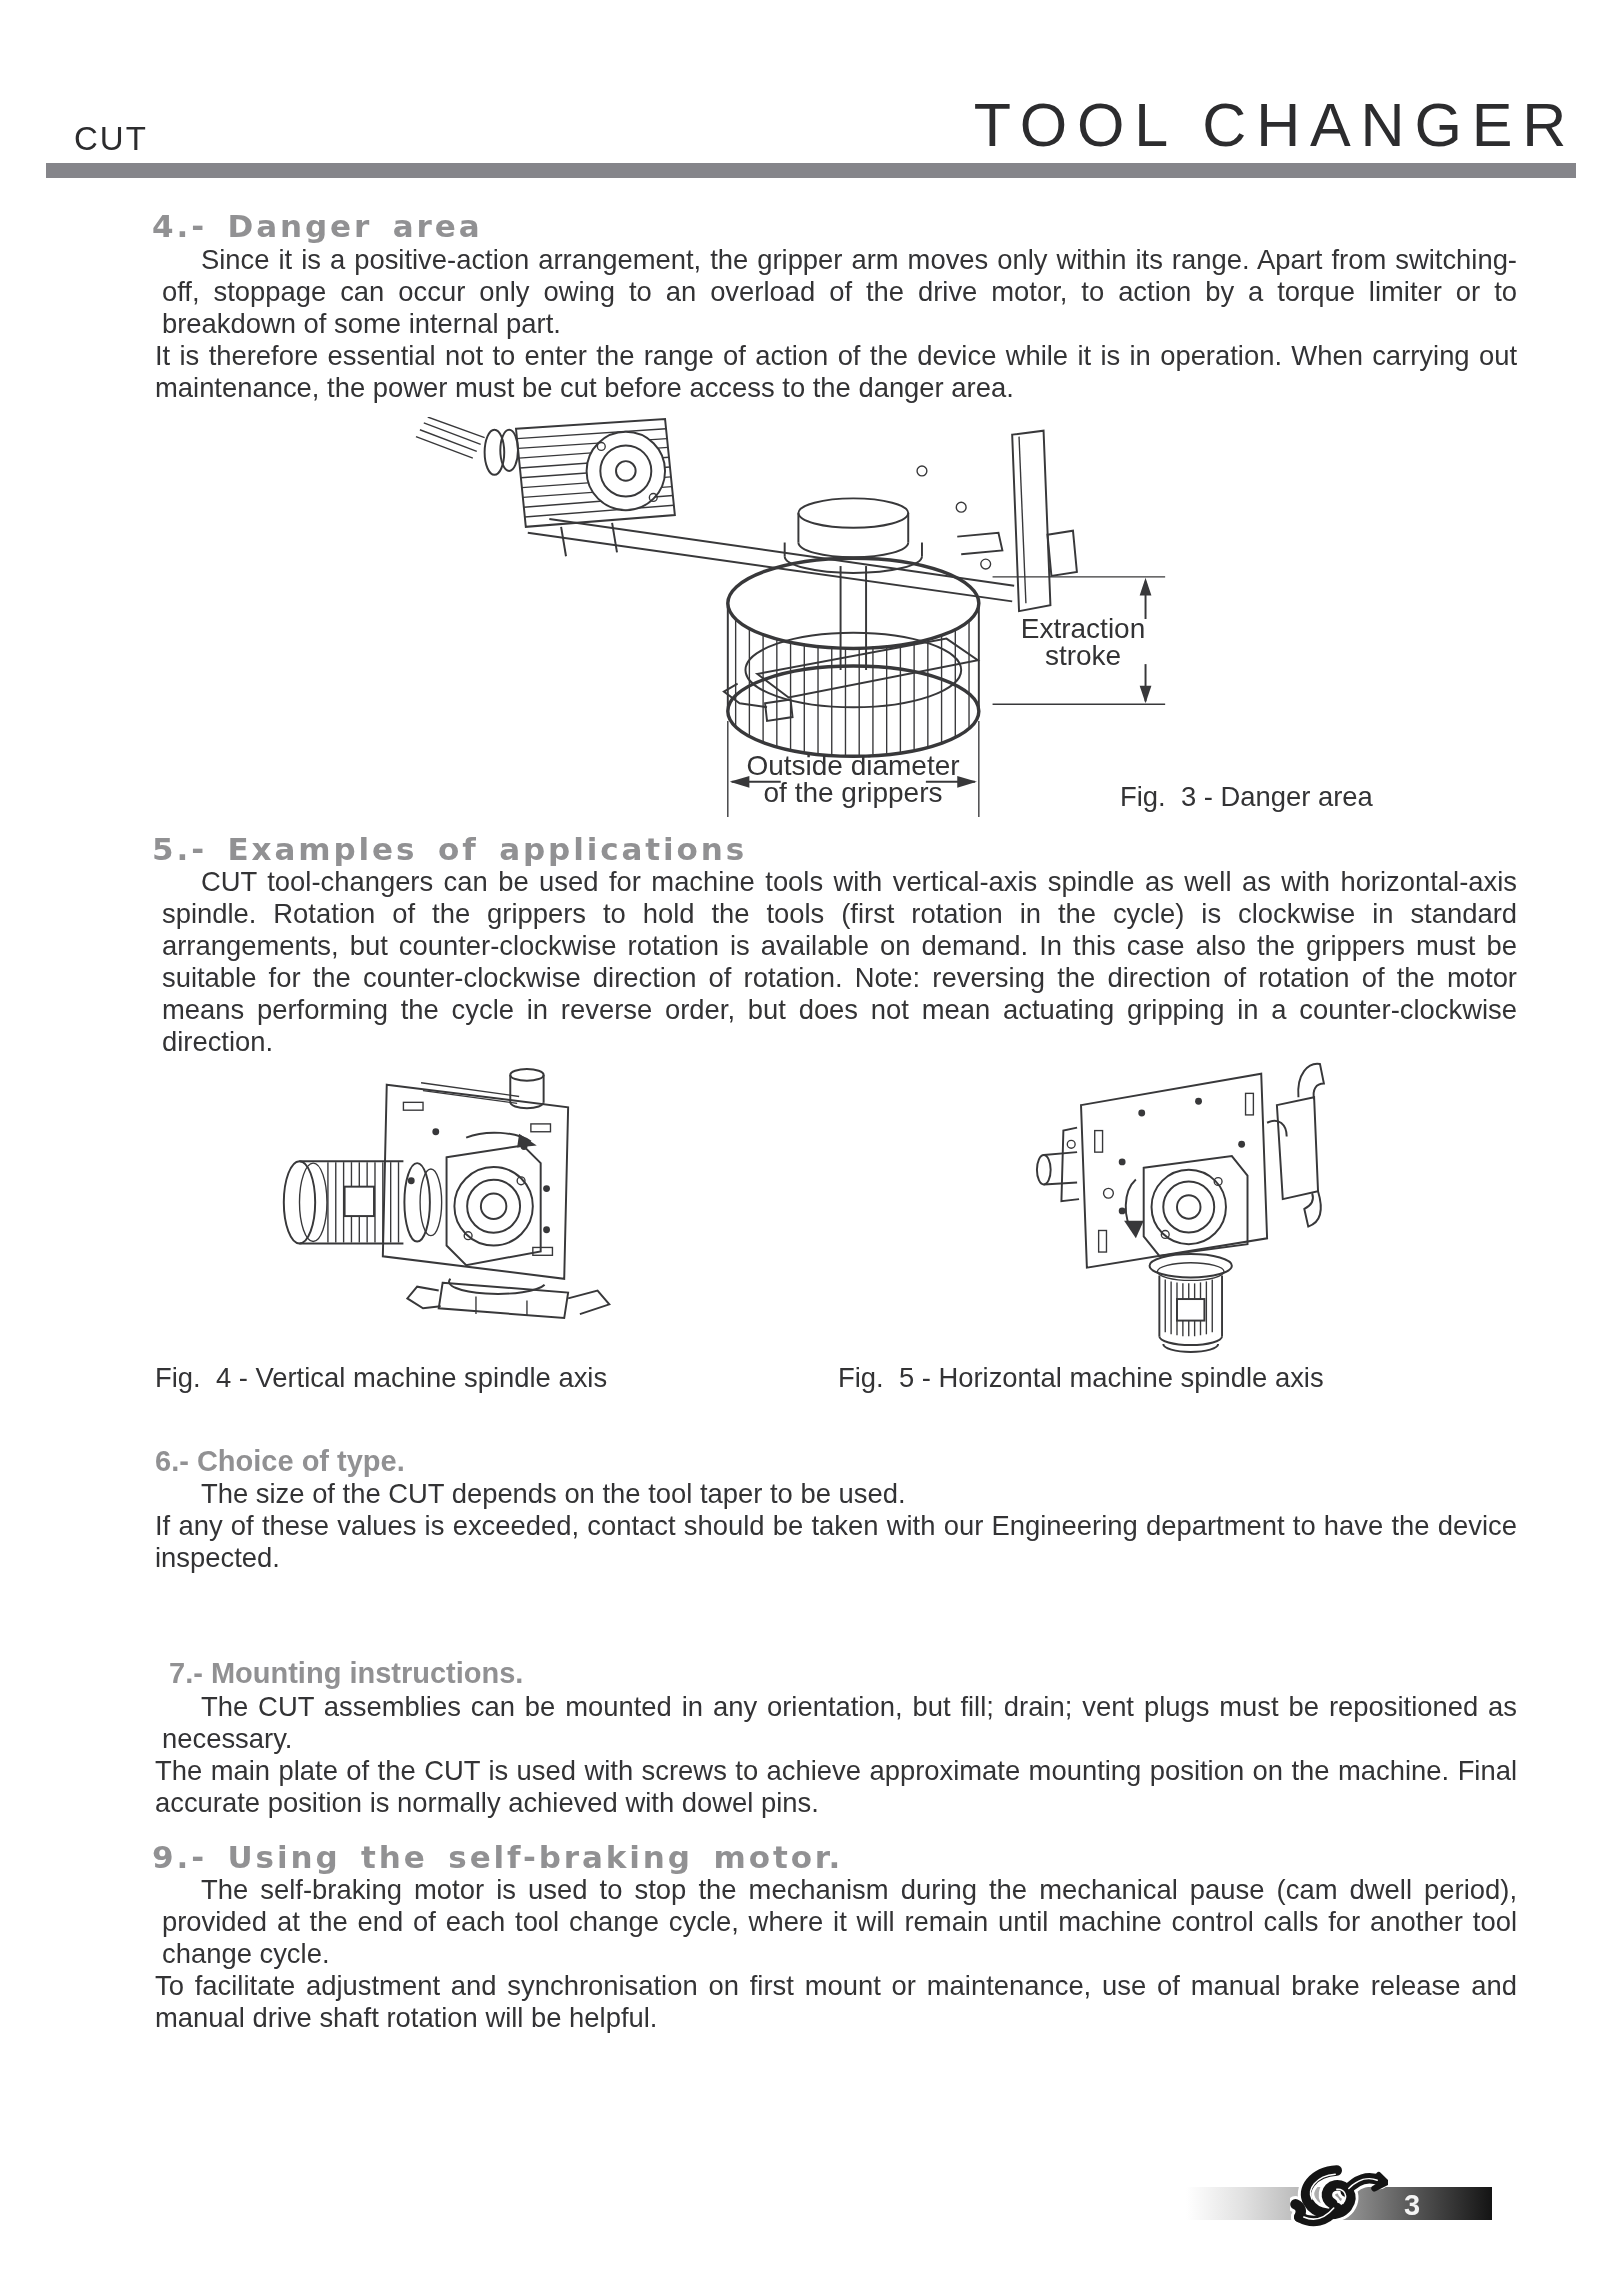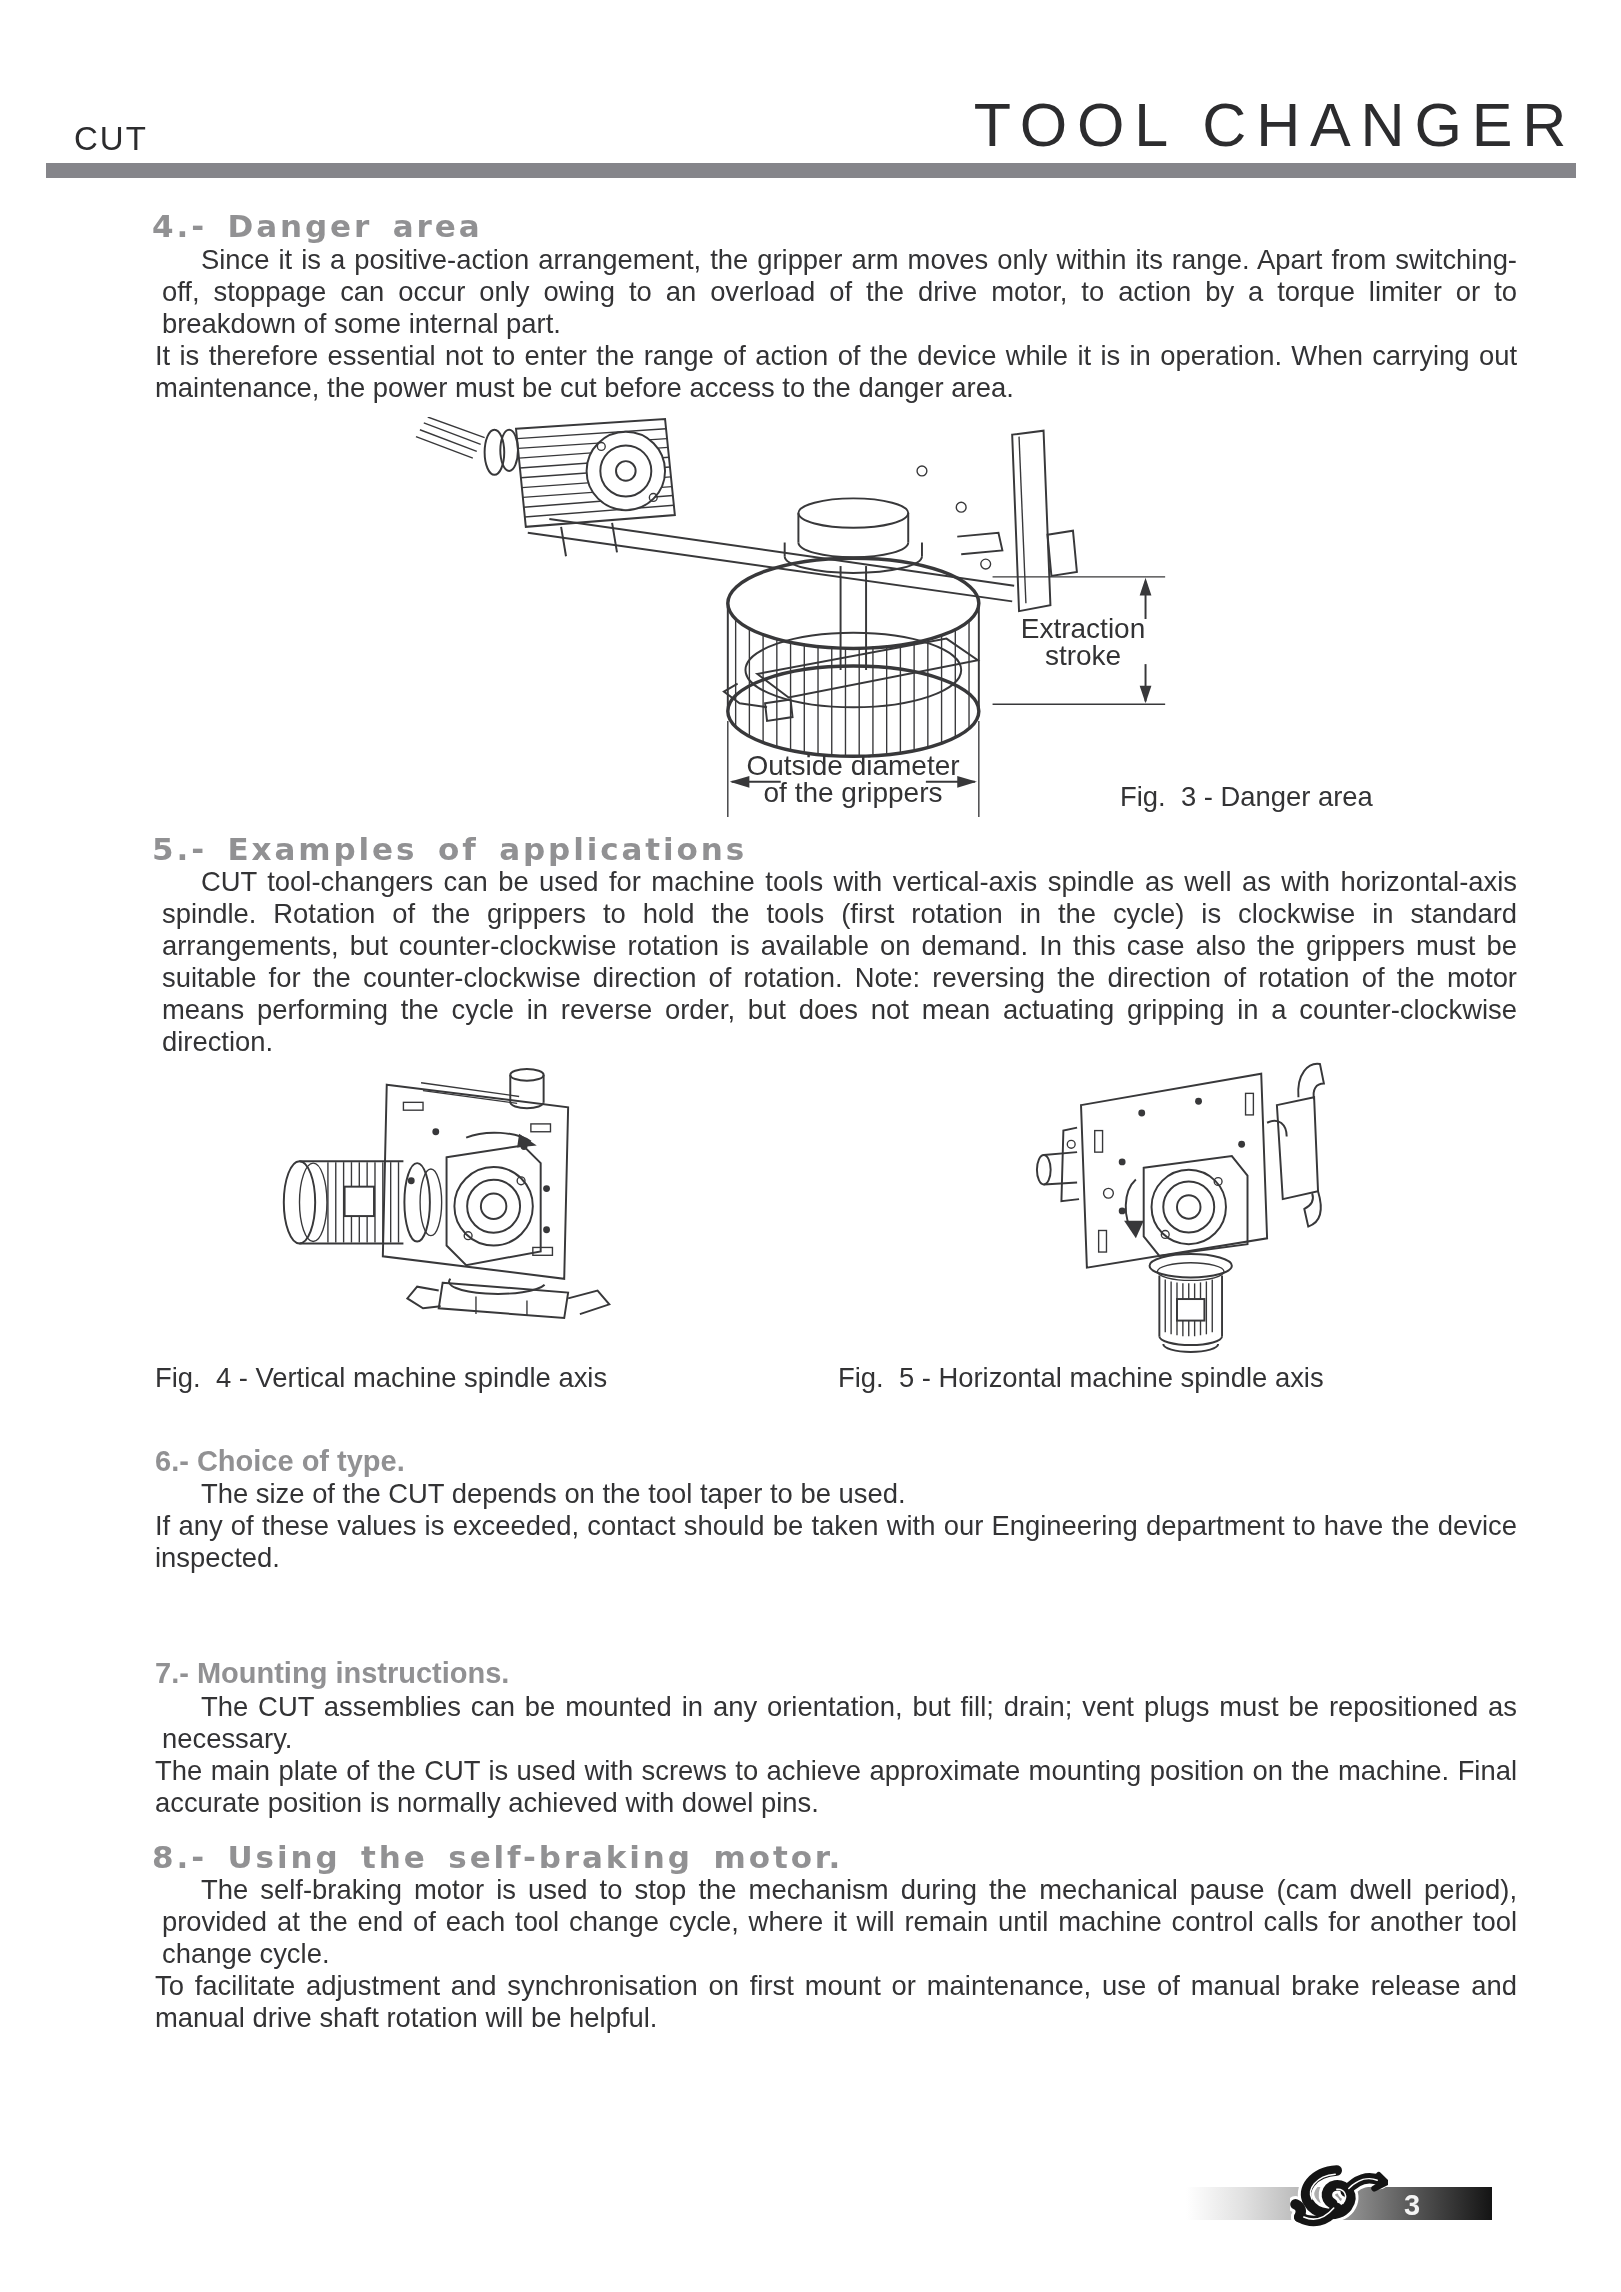--- a/index.html
+++ b/index.html
@@ -261,27 +261,27 @@
 
   <div class="abs caption" style="left:155px;top:1362px;">Fig.  4 - Vertical machine spindle axis</div>
   <div class="abs caption" style="left:838px;top:1362px;">Fig.  5 - Horizontal machine spindle axis</div>
 
   <div class="abs h-small" style="left:155px;top:1445px;">6.- Choice of type.</div>
   <div class="abs body-text" style="left:155px;top:1478px;width:1362px;">
     <p class="indent">The size of the CUT depends on the tool taper to be used.</p>
     <p>If any of these values is exceeded, contact should be taken with our Engineering department to have the device inspected.</p>
   </div>
 
-  <div class="abs h-small" style="left:155px;top:1657px;">7.- Mounting instructions.</div>
+  <div class="abs h-small" style="left:169px;top:1657px;">7.- Mounting instructions.</div>
   <div class="abs body-text" style="left:155px;top:1691px;width:1362px;">
     <p class="indent">The CUT assemblies can be mounted in any orientation, but fill; drain; vent plugs must be repositioned as necessary.</p>
     <p>The main plate of the CUT is used with screws to achieve approximate mounting position on the machine. Final accurate position is normally achieved with dowel pins.</p>
   </div>
 
-  <div class="abs h-big" style="left:152px;top:1839px;">8.- Using the self-braking motor.</div>
+  <div class="abs h-big" style="left:152px;top:1839px;">9.- Using the self-braking motor.</div>
   <div class="abs body-text" style="left:155px;top:1874px;width:1362px;">
     <p class="indent">The self-braking motor is used to stop the mechanism during the mechanical pause (cam dwell period), provided at the end of each tool change cycle, where it will remain until machine control calls for another tool change cycle.</p>
     <p>To facilitate adjustment and synchronisation on first mount or maintenance, use of manual brake release and manual drive shaft rotation will be helpful.</p>
   </div>
 
   <div class="abs footer-bar" style="left:1186px;top:2187px;width:306px;height:33px;"></div>
   <div class="abs page-num" style="left:1404px;top:2189px;">3</div>
   <div class="abs" style="left:1290px;top:2154px;width:98px;height:90px;">
     <svg width="98" height="90" viewBox="0 0 130 120">
       <g fill="none" stroke-linecap="round">

